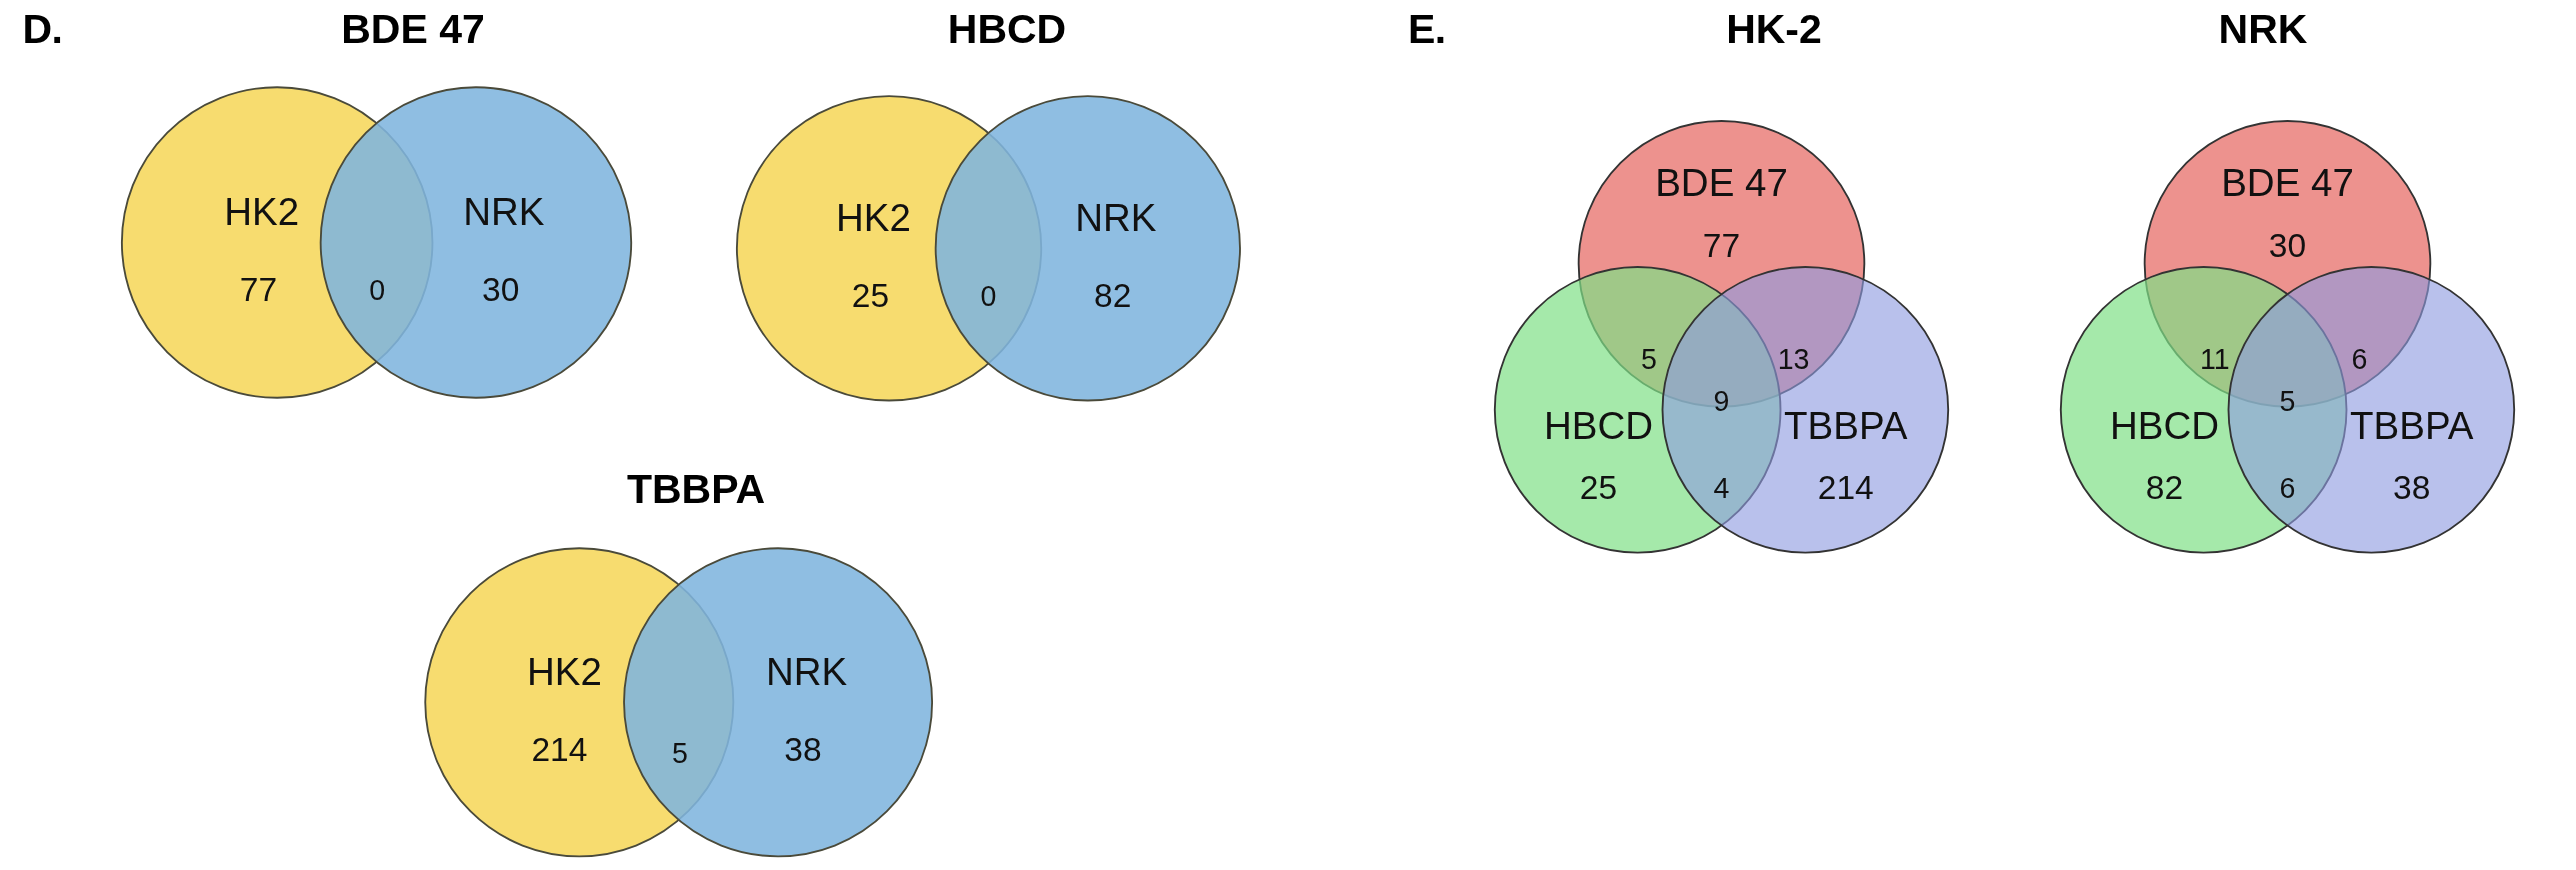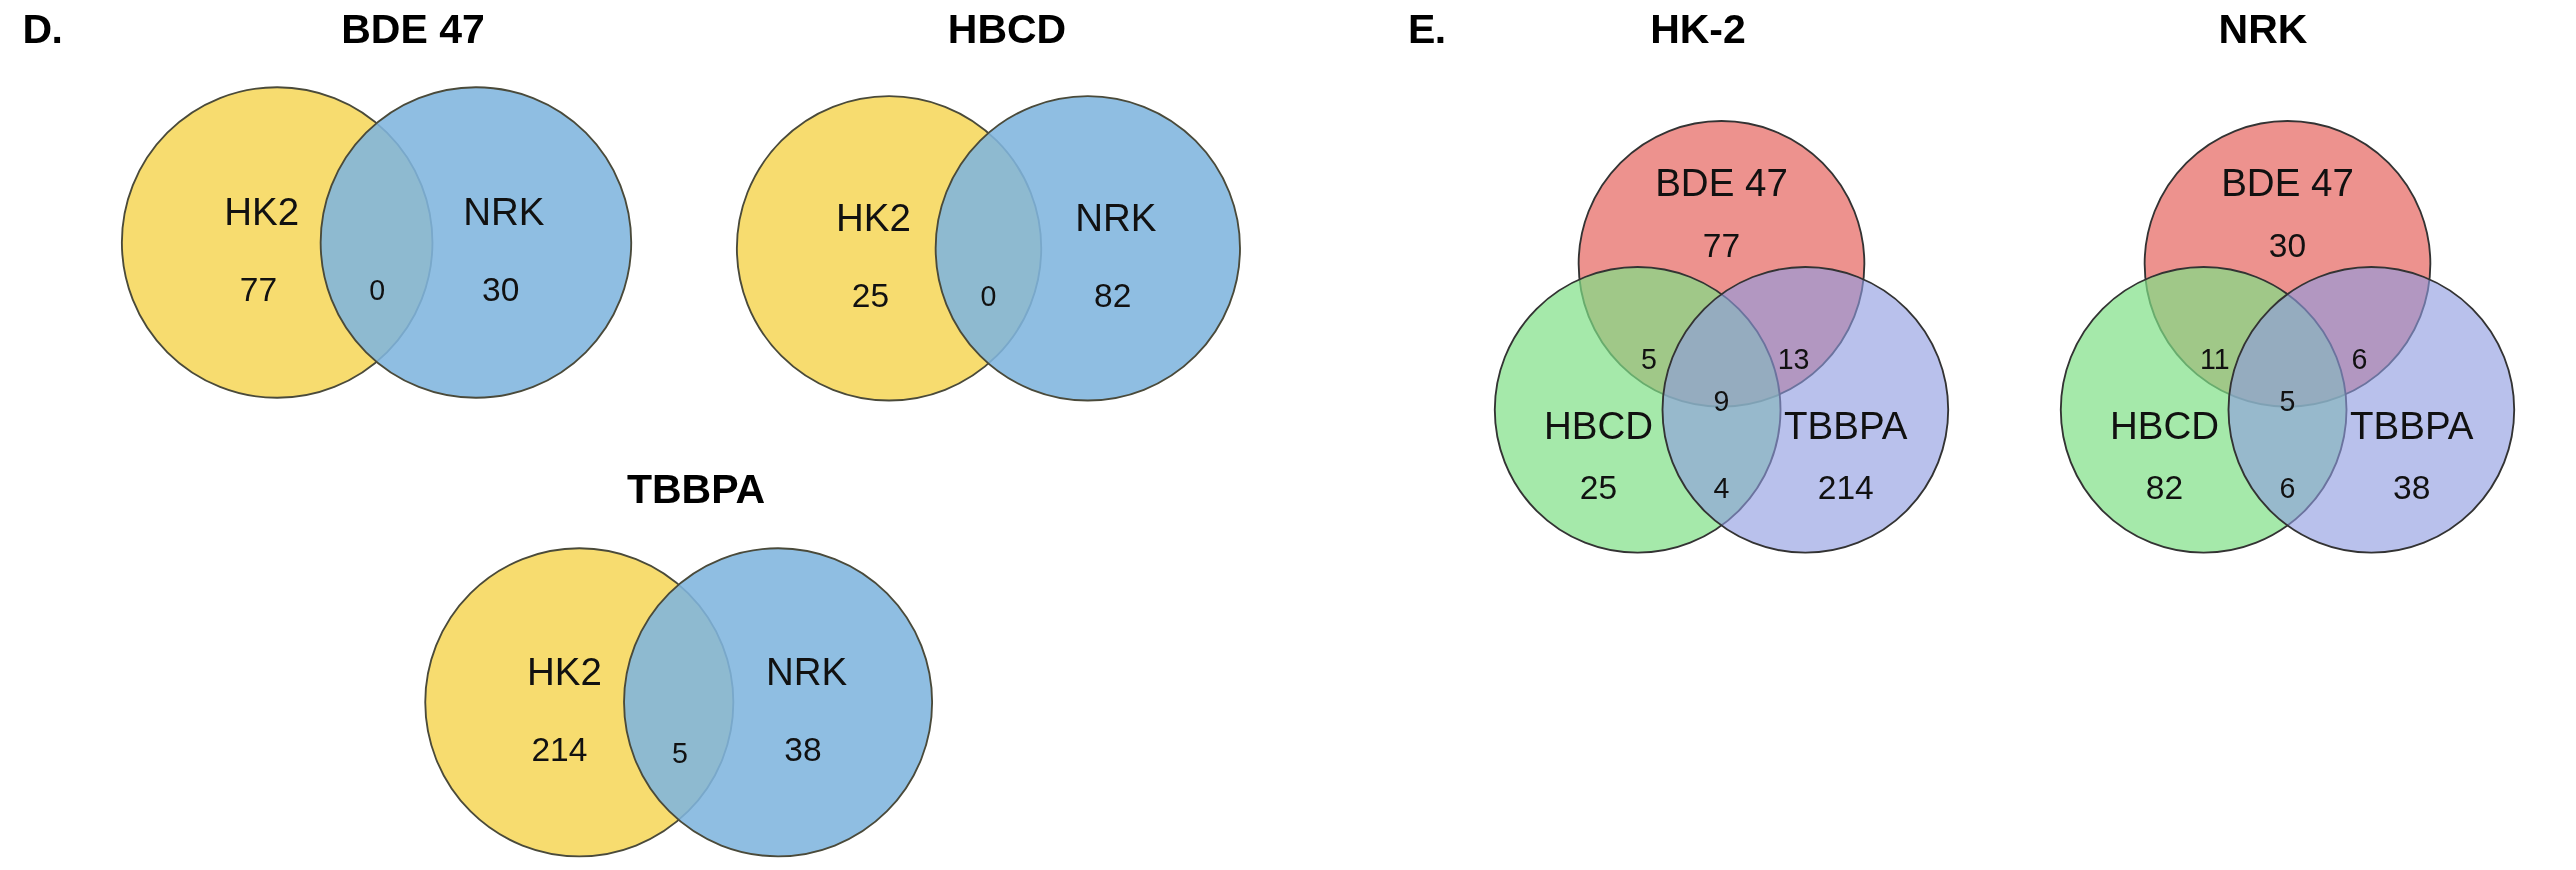--- a/index.html
+++ b/index.html
@@ -101,21 +101,21 @@
   <circle class="circ" cx="592" cy="250" r="248" fill="#7FB5DE" fill-opacity="0.88"></circle>
   <text class="set-label" x="248" y="205">HK2</text>
   <text class="set-count" x="240" y="330">214</text>
   <text class="set-label" x="638" y="205">NRK</text>
   <text class="set-count" x="632" y="330">38</text>
   <text class="set-count-small" x="434" y="335">5</text>
 </svg>
 
 <div class="panel-letter" style="left:1408px; top:6.2px;">E.</div>
 
-<div class="venn-title" style="left:1698px; top:6.2px;">HK-2</div>
+<div class="venn-title" style="left:1774px; top:6.2px;">HK-2</div>
 
 <svg class="venn-svg" style="left:1442px; top:93px;" width="559" height="497" viewBox="0 0 900 800">
   <circle class="circ3" cx="450" cy="275" r="230" fill="#E8736E" fill-opacity="0.78"></circle>
   <circle class="circ3" cx="315" cy="510" r="230" fill="#7FE086" fill-opacity="0.70"></circle>
   <circle class="circ3" cx="585" cy="510" r="230" fill="#8E9BE0" fill-opacity="0.62"></circle>
 
   <text class="set-label" x="450" y="150">BDE 47</text>
   <text class="set-count" x="450" y="250">77</text>
 
   <text class="set-label" x="252" y="540">HBCD</text>

